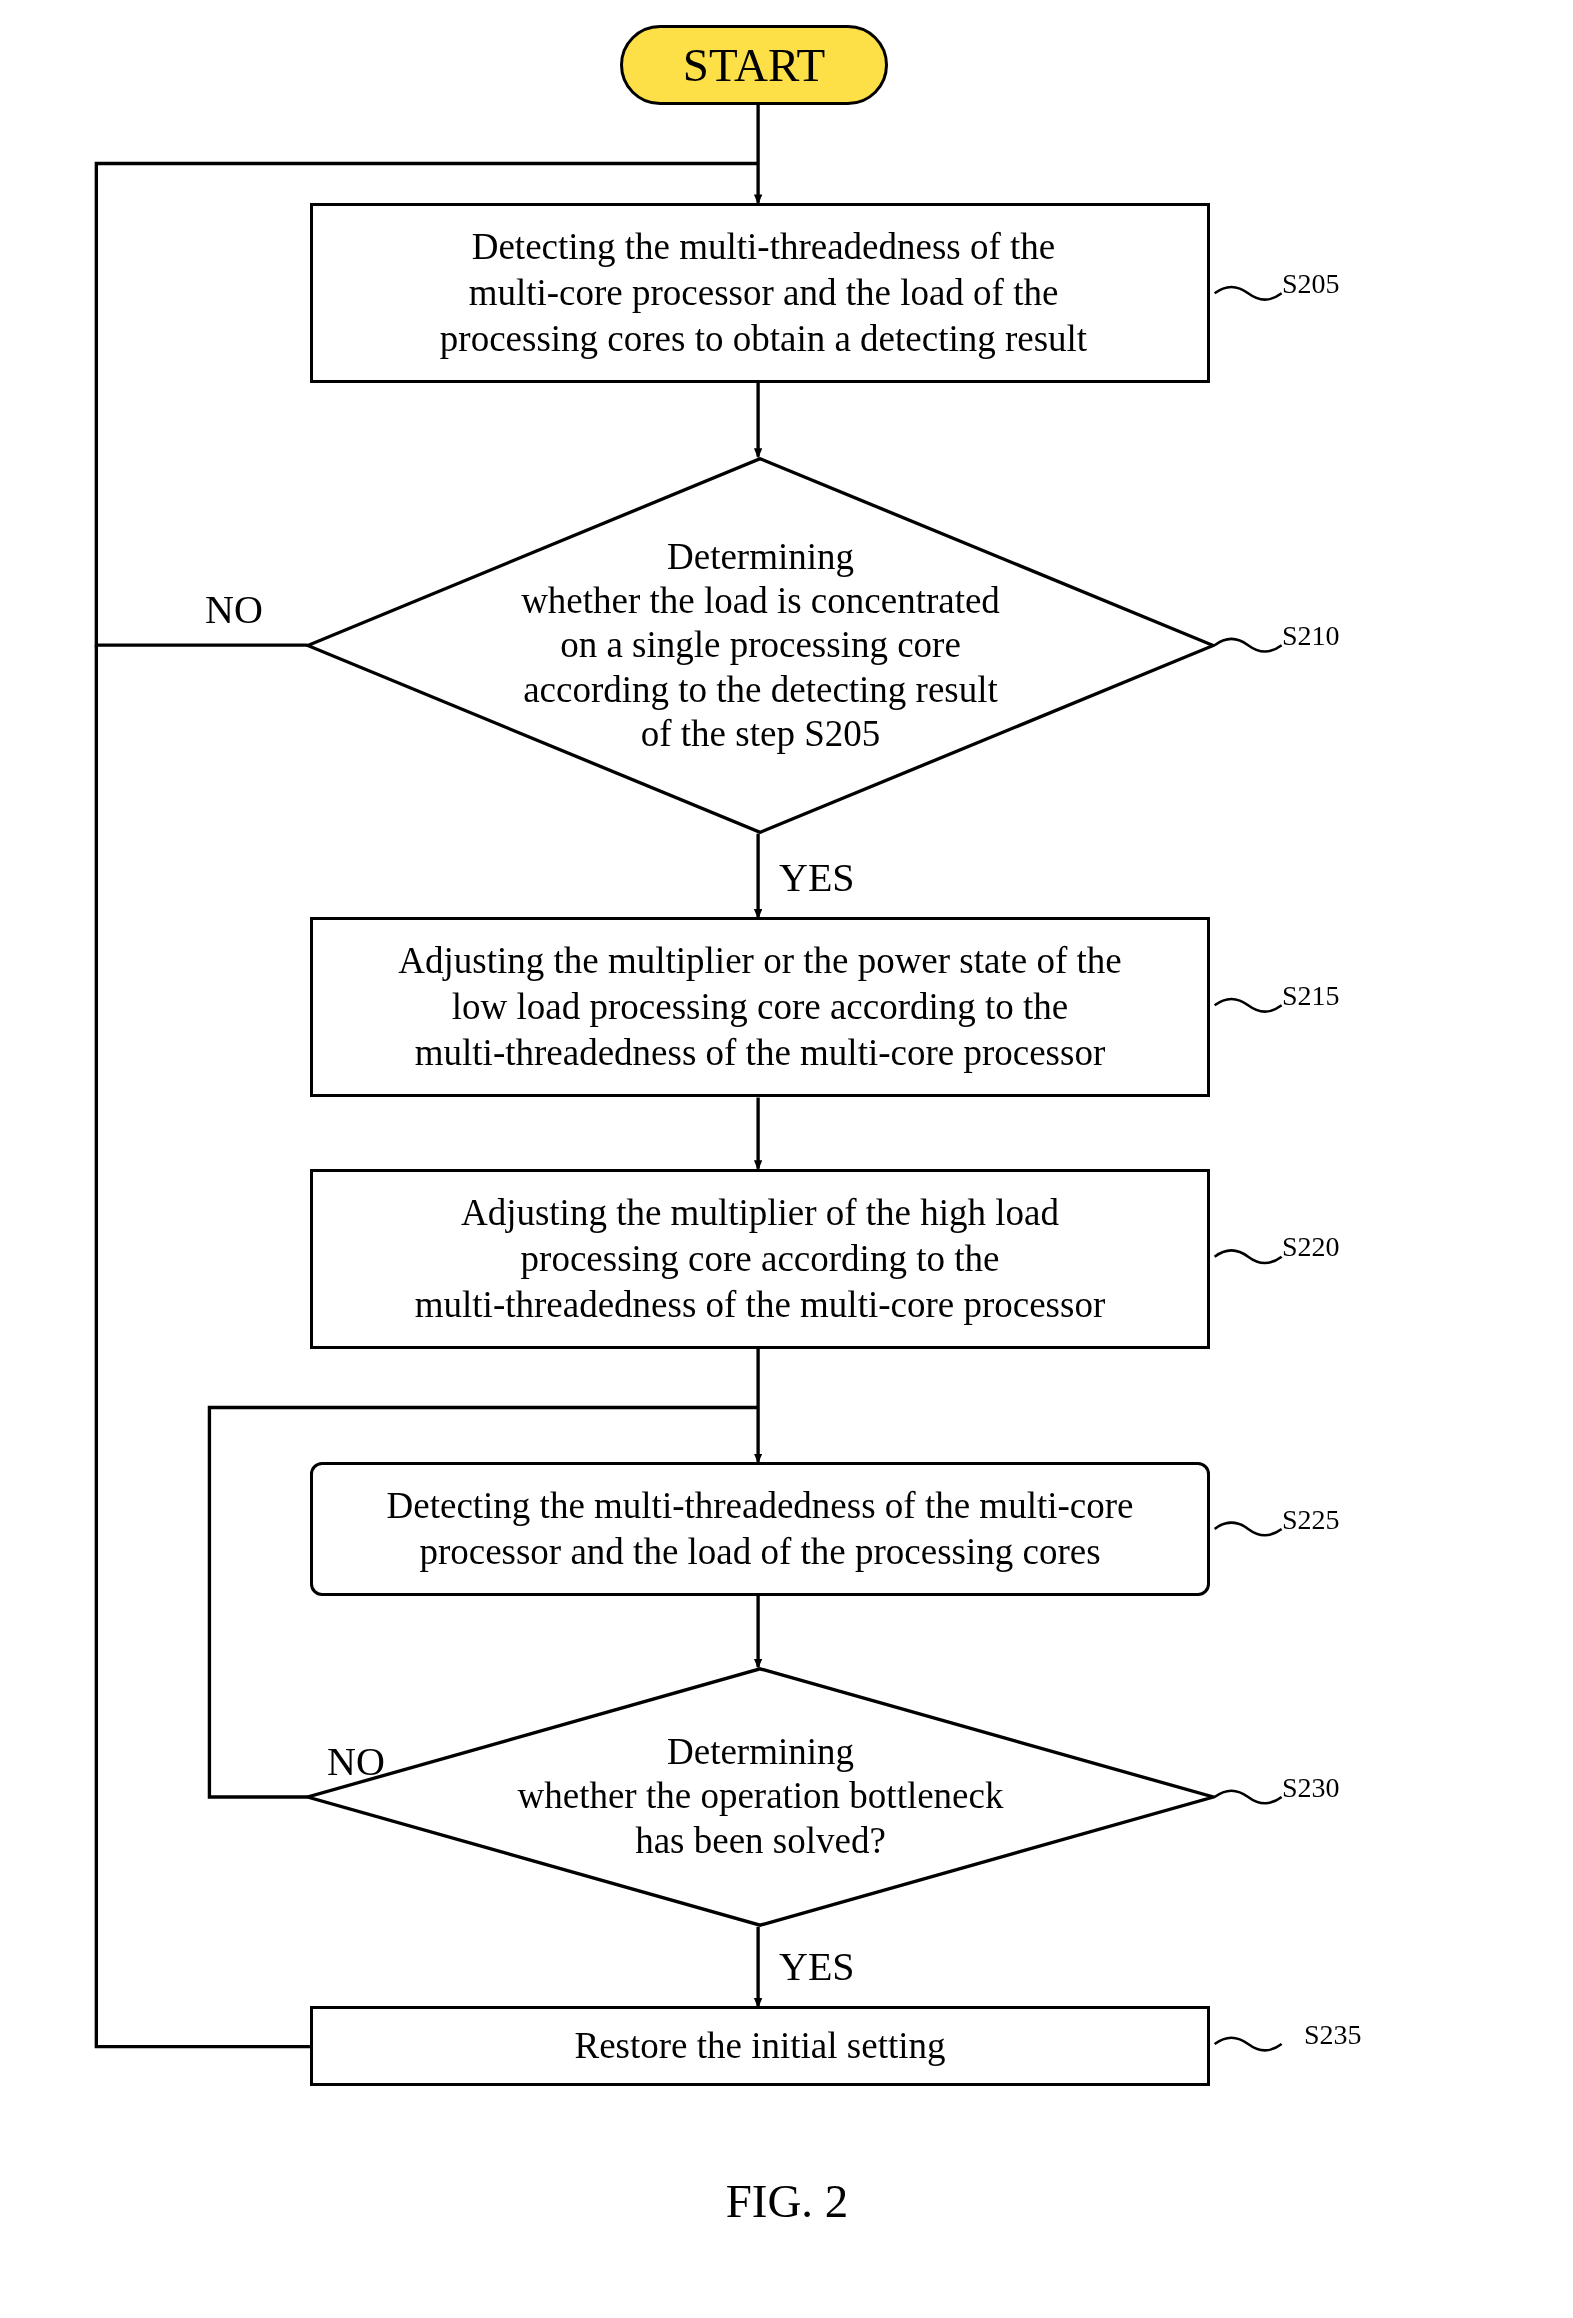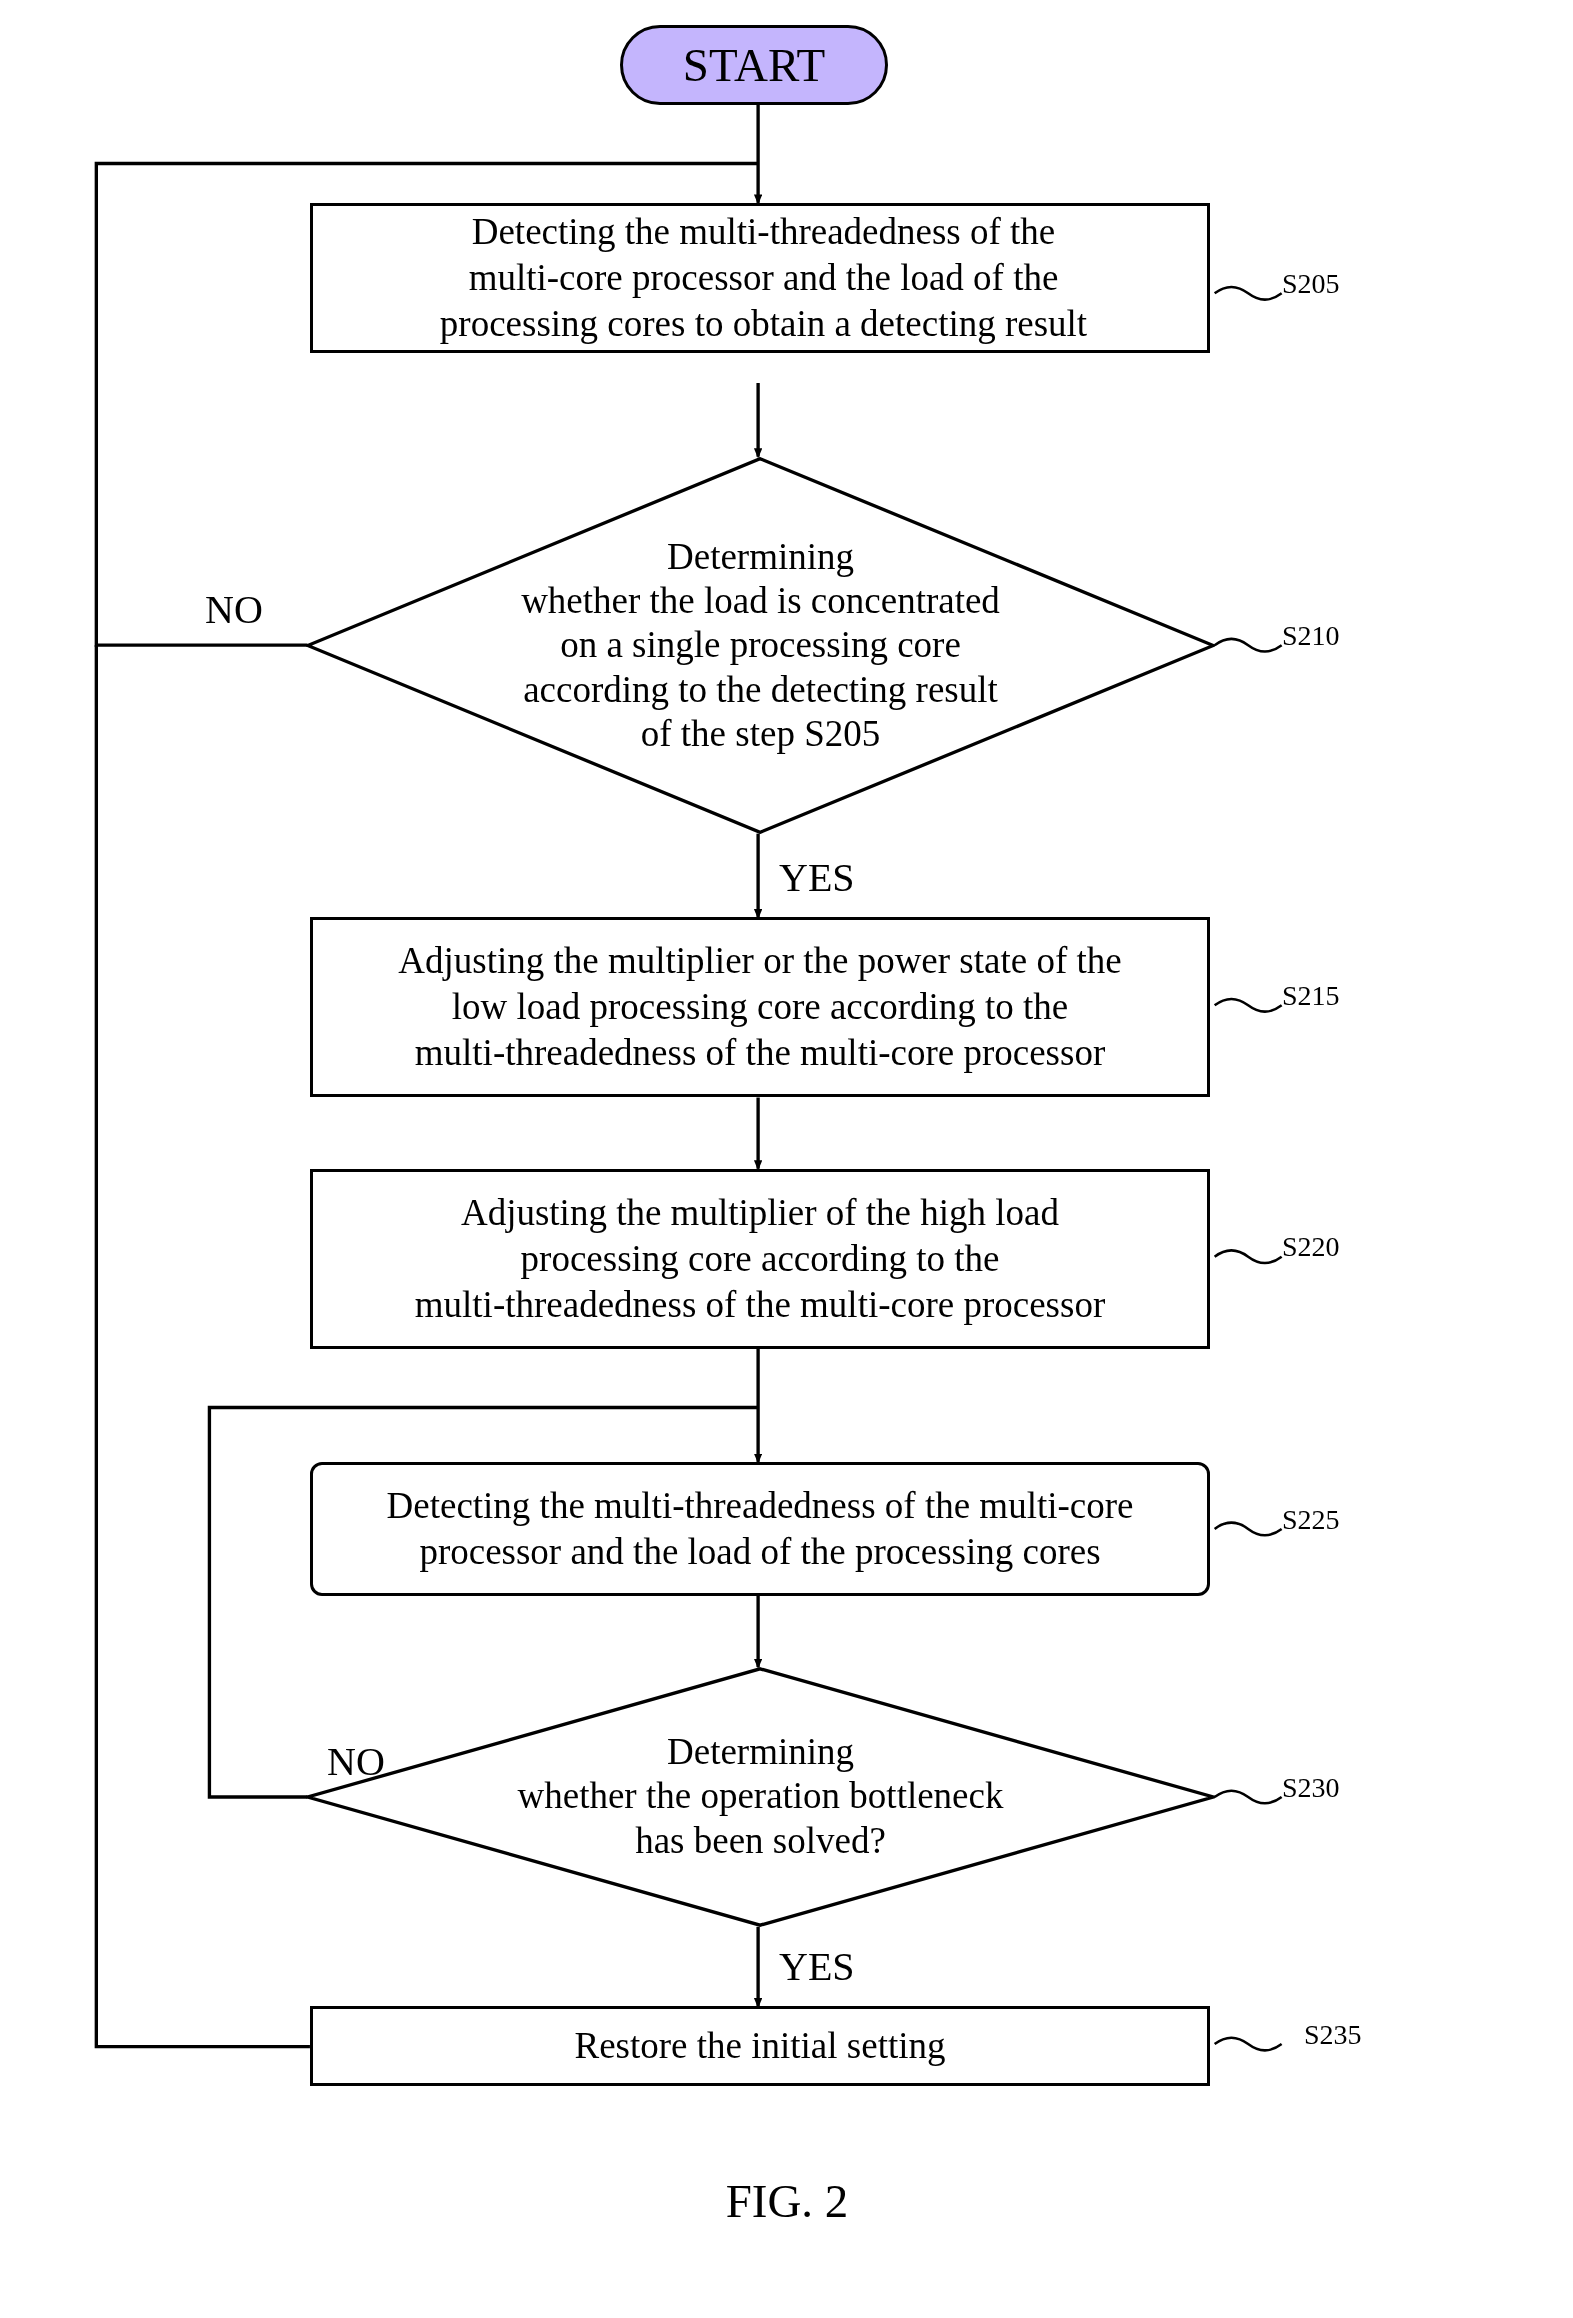--- a/index.html
+++ b/index.html
@@ -18,21 +18,21 @@
   }
   .terminator {
     position: absolute;
     border: 3.4px solid #000;
     border-radius: 67px;
     text-align: center;
     font-size: 47px;
     display: flex;
     align-items: center;
     justify-content: center;
-    background: #c4b5fd;
+    background: #fde047;
   }
   .process {
     position: absolute;
     border: 3.4px solid #000;
     background: #fff;
     text-align: center;
     font-size: 37px;
     line-height: 1.25;
     display: flex;
     align-items: center;
@@ -78,21 +78,21 @@
 </style>
 </head>
 <body>
 
 <div class="container">
 
   <div class="terminator" style="left:620px; top:25px; width:268px; height:80px;">
     <span>START</span>
   </div>
 
-  <div class="process" style="left:310px; top:203px; width:900px; height:150px;padding-left:24px;">
+  <div class="process" style="left:310px; top:203px; width:900px; height:180px;padding-left:24px;">
     <span style="white-space:pre-line;">Detecting the multi-threadedness of the
 multi-core processor and the load of the
 processing cores to obtain a detecting result</span>
   </div>
   <span class="step-label" style="left:1282px; top:268px;">S205</span>
 
   <div class="diamond-wrap" style="left:306px; top:457px; width:909px; height:377px;">
     <svg width="909" height="377" style="position:absolute;left:0;top:0;" viewBox="0 0 1085 450">
       <polygon points="542,2 1083,225 542,448 2,225" fill="#fff" stroke="#000" stroke-width="4"></polygon>
     </svg>

